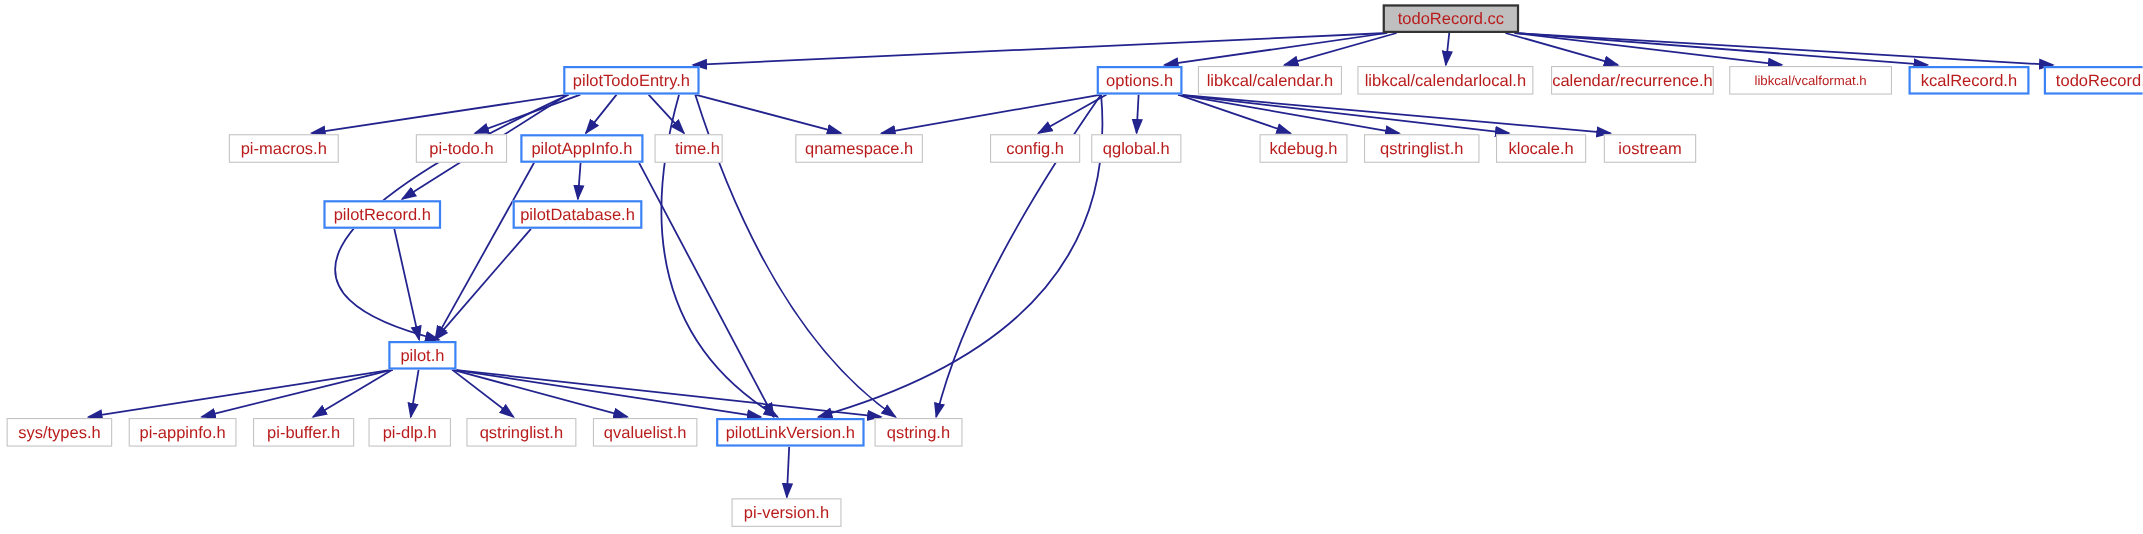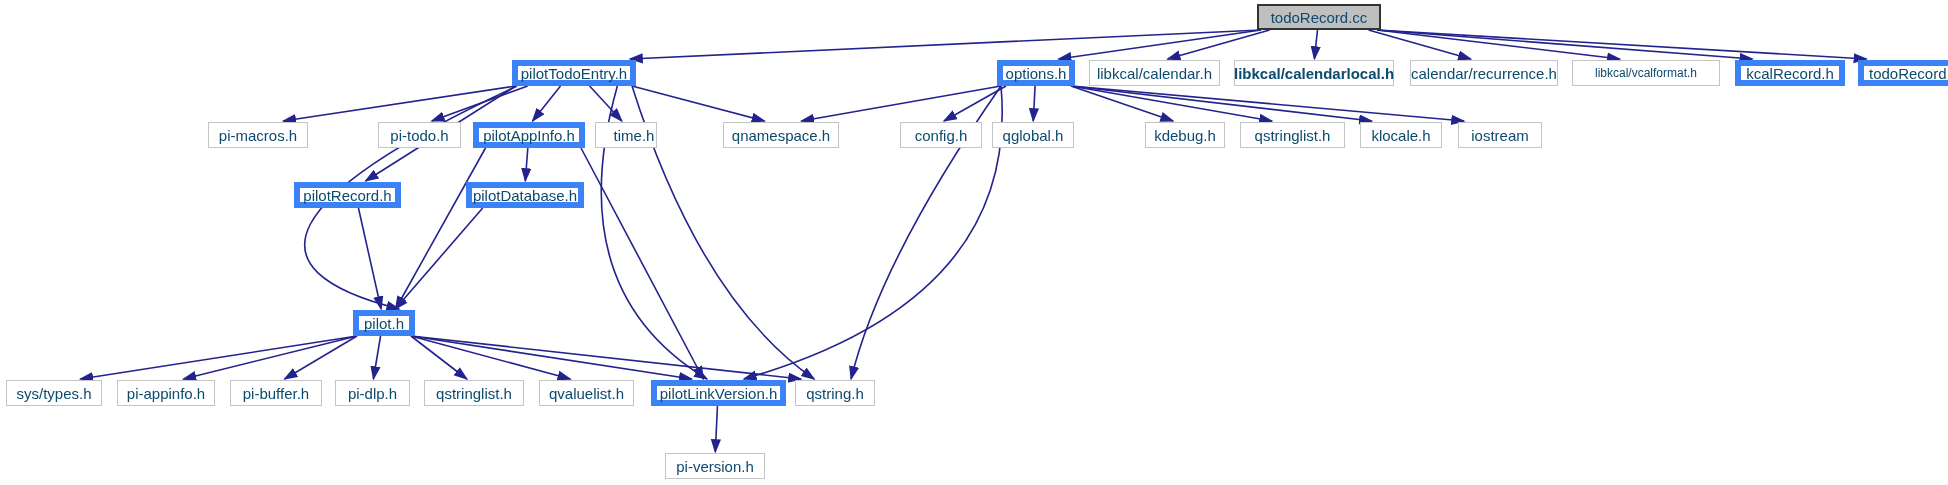--- a/index.html
+++ b/index.html
@@ -1,23 +1,23 @@
 <!DOCTYPE html>
 <html><head>
 <meta charset="utf-8">
 <style>
   html,body{margin:0;padding:0;background:#ffffff;}
   body{font-family:"Liberation Sans","DejaVu Sans",sans-serif;}
   #graph{position:relative;width:1948px;height:485px;overflow:hidden;background:#ffffff;}
   #edges{position:absolute;left:0;top:0;width:1948px;height:485px;}
   .node{position:absolute;box-sizing:border-box;display:flex;align-items:center;justify-content:center;
-        background:#ffffff;color:#0c4a6e;white-space:nowrap;letter-spacing:0px;}
+        background:#ffffff;color:#b91c1c;white-space:nowrap;letter-spacing:0px;}
   .node span{display:block;line-height:1;}
   .node.normal{border:1px solid #c4c4c4;}
-  .node.bold{border:6px solid #3b82f6;}
+  .node.bold{border:2px solid #3b82f6;}
   .node.root{border:2px solid #333333;background:#bfbfbf;}
 </style>
 </head>
 <body>
 
 <div id="graph">
   <svg id="edges" viewBox="0 0 1948 485">
     <defs>
       <marker id="arrow" markerWidth="9" markerHeight="9" refX="8" refY="3.2" orient="auto" markerUnits="strokeWidth">
         <path d="M0,0 L9,3.2 L0,6.4 z" fill="#23238e"></path>
@@ -72,21 +72,21 @@
       </div>
       <div class="node bold" style="left: 512px; top: 60px; width: 124px; height: 26px; font-size: 15px;">
         <span>pilotTodoEntry.h</span>
       </div>
       <div class="node bold" style="left: 997px; top: 60px; width: 78px; height: 26px; font-size: 15px;">
         <span>options.h</span>
       </div>
       <div class="node normal" style="left: 1089px; top: 60px; width: 131px; height: 26px; font-size: 15px;">
         <span>libkcal/calendar.h</span>
       </div>
-      <div class="node normal" style="left: 1234px; top: 60px; width: 160px; height: 26px; font-size: 15px; font-weight: bold;">
+      <div class="node normal" style="left: 1234px; top: 60px; width: 160px; height: 26px; font-size: 15px;">
         <span>libkcal/calendarlocal.h</span>
       </div>
       <div class="node normal" style="left: 1410px; top: 60px; width: 148px; height: 26px; font-size: 15px;">
         <span>calendar/recurrence.h</span>
       </div>
       <div class="node normal" style="left: 1572px; top: 60px; width: 148px; height: 26px; font-size: 12px;">
         <span>libkcal/vcalformat.h</span>
       </div>
       <div class="node bold" style="left: 1735px; top: 60px; width: 110px; height: 26px; font-size: 15px;">
         <span>kcalRecord.h</span>

